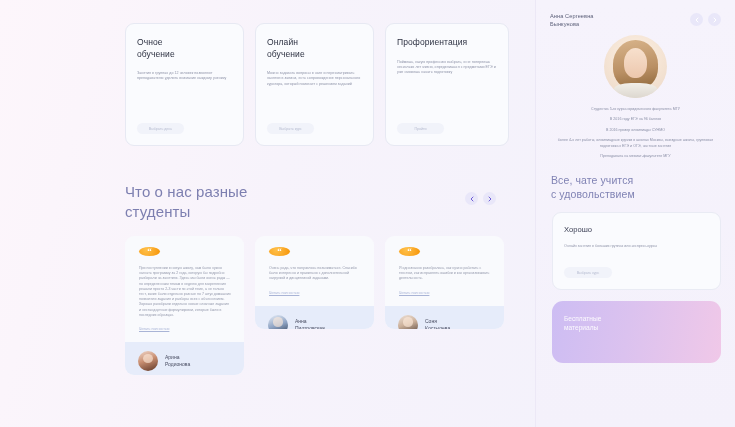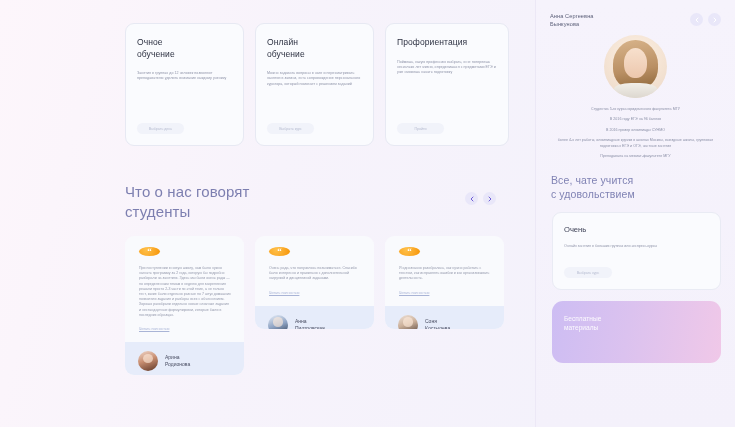--- a/index.html
+++ b/index.html
@@ -314,21 +314,21 @@
 
       <div class="offer-card wide">
         <div class="offer-title" style="white-space:pre-line">Профориентация</div>
         <div class="offer-body">Поймешь, какую профессию выбрать, и не потеряешь несколько лет жизни, определишься с предметами ЕГЭ и уже сможешь начать подготовку</div>
         <button class="offer-btn">Пройти</button>
       </div>
 
     </div>
 
     <div class="sec-head-wrap">
-      <div class="sec-title" style="white-space:pre-line">Что о нас говорят
+      <div class="sec-title" style="white-space:pre-line">Что о нас разные
 студенты</div>
       <div class="nav-group">
         <button class="nav-btn">
           <svg width="6" height="6" viewBox="0 0 6 6">
             <path d="M4 1 L2 3 L4 5" fill="none" stroke="#6f5fd6" stroke-width="1" stroke-linecap="round" stroke-linejoin="round"></path>
           </svg>
         </button>
         <button class="nav-btn">
           <svg width="6" height="6" viewBox="0 0 6 6">
             <path d="M2 1 L4 3 L2 5" fill="none" stroke="#6f5fd6" stroke-width="1" stroke-linecap="round" stroke-linejoin="round"></path>
@@ -405,21 +405,21 @@
       <p>В 2016 году ЕГЭ на 96 баллов</p>
       <p>В 2016 призер олимпиады СУНМО</p>
       <p>более 4-х лет работы, олимпиадные кружки в школах Москвы, выездные школы, групповая подготовка к ЕГЭ и ОГЭ, частные занятия</p>
       <p>Преподавала на мехмат-факультете МГУ</p>
     </div>
 
     <div class="side-title">Все, чате учится
 с удовольствием</div>
 
     <div class="course-card">
-      <div class="course-title">Очень</div>
+      <div class="course-title">Хорошо</div>
       <div class="course-body">Онлайн занятия в больших группах или экспресс-курсы</div>
       <button class="course-btn">Выбрать курс</button>
     </div>
 
     <div class="free-card">
       <div class="free-title">Бесплатные
 материалы</div>
     </div>
 
   </div>

